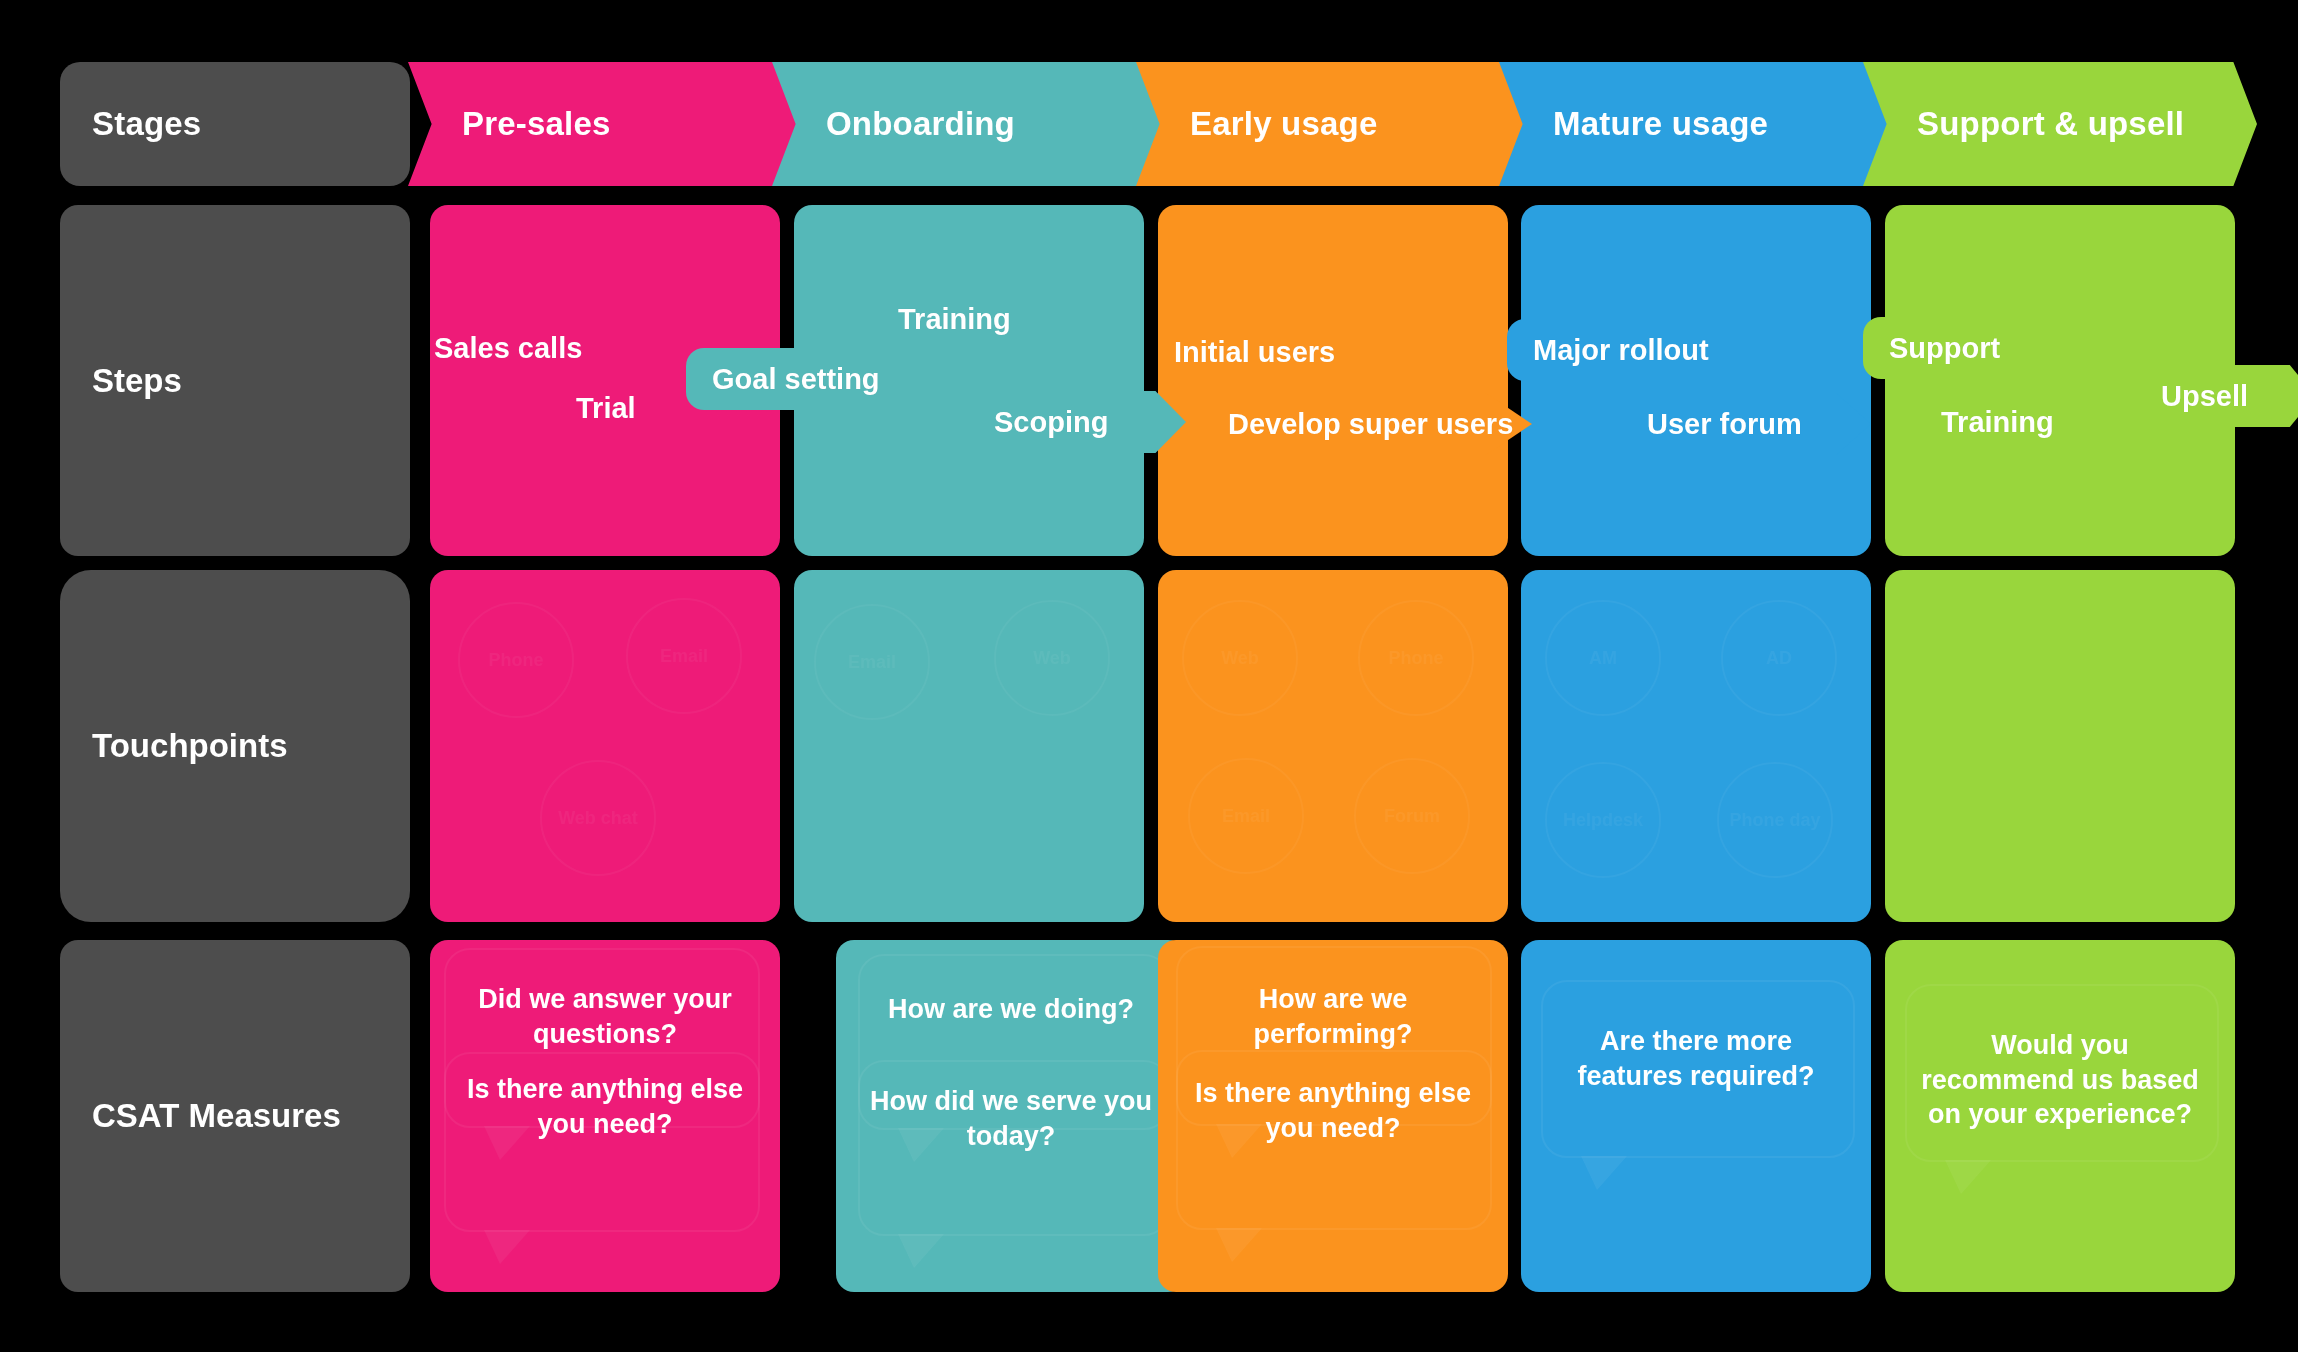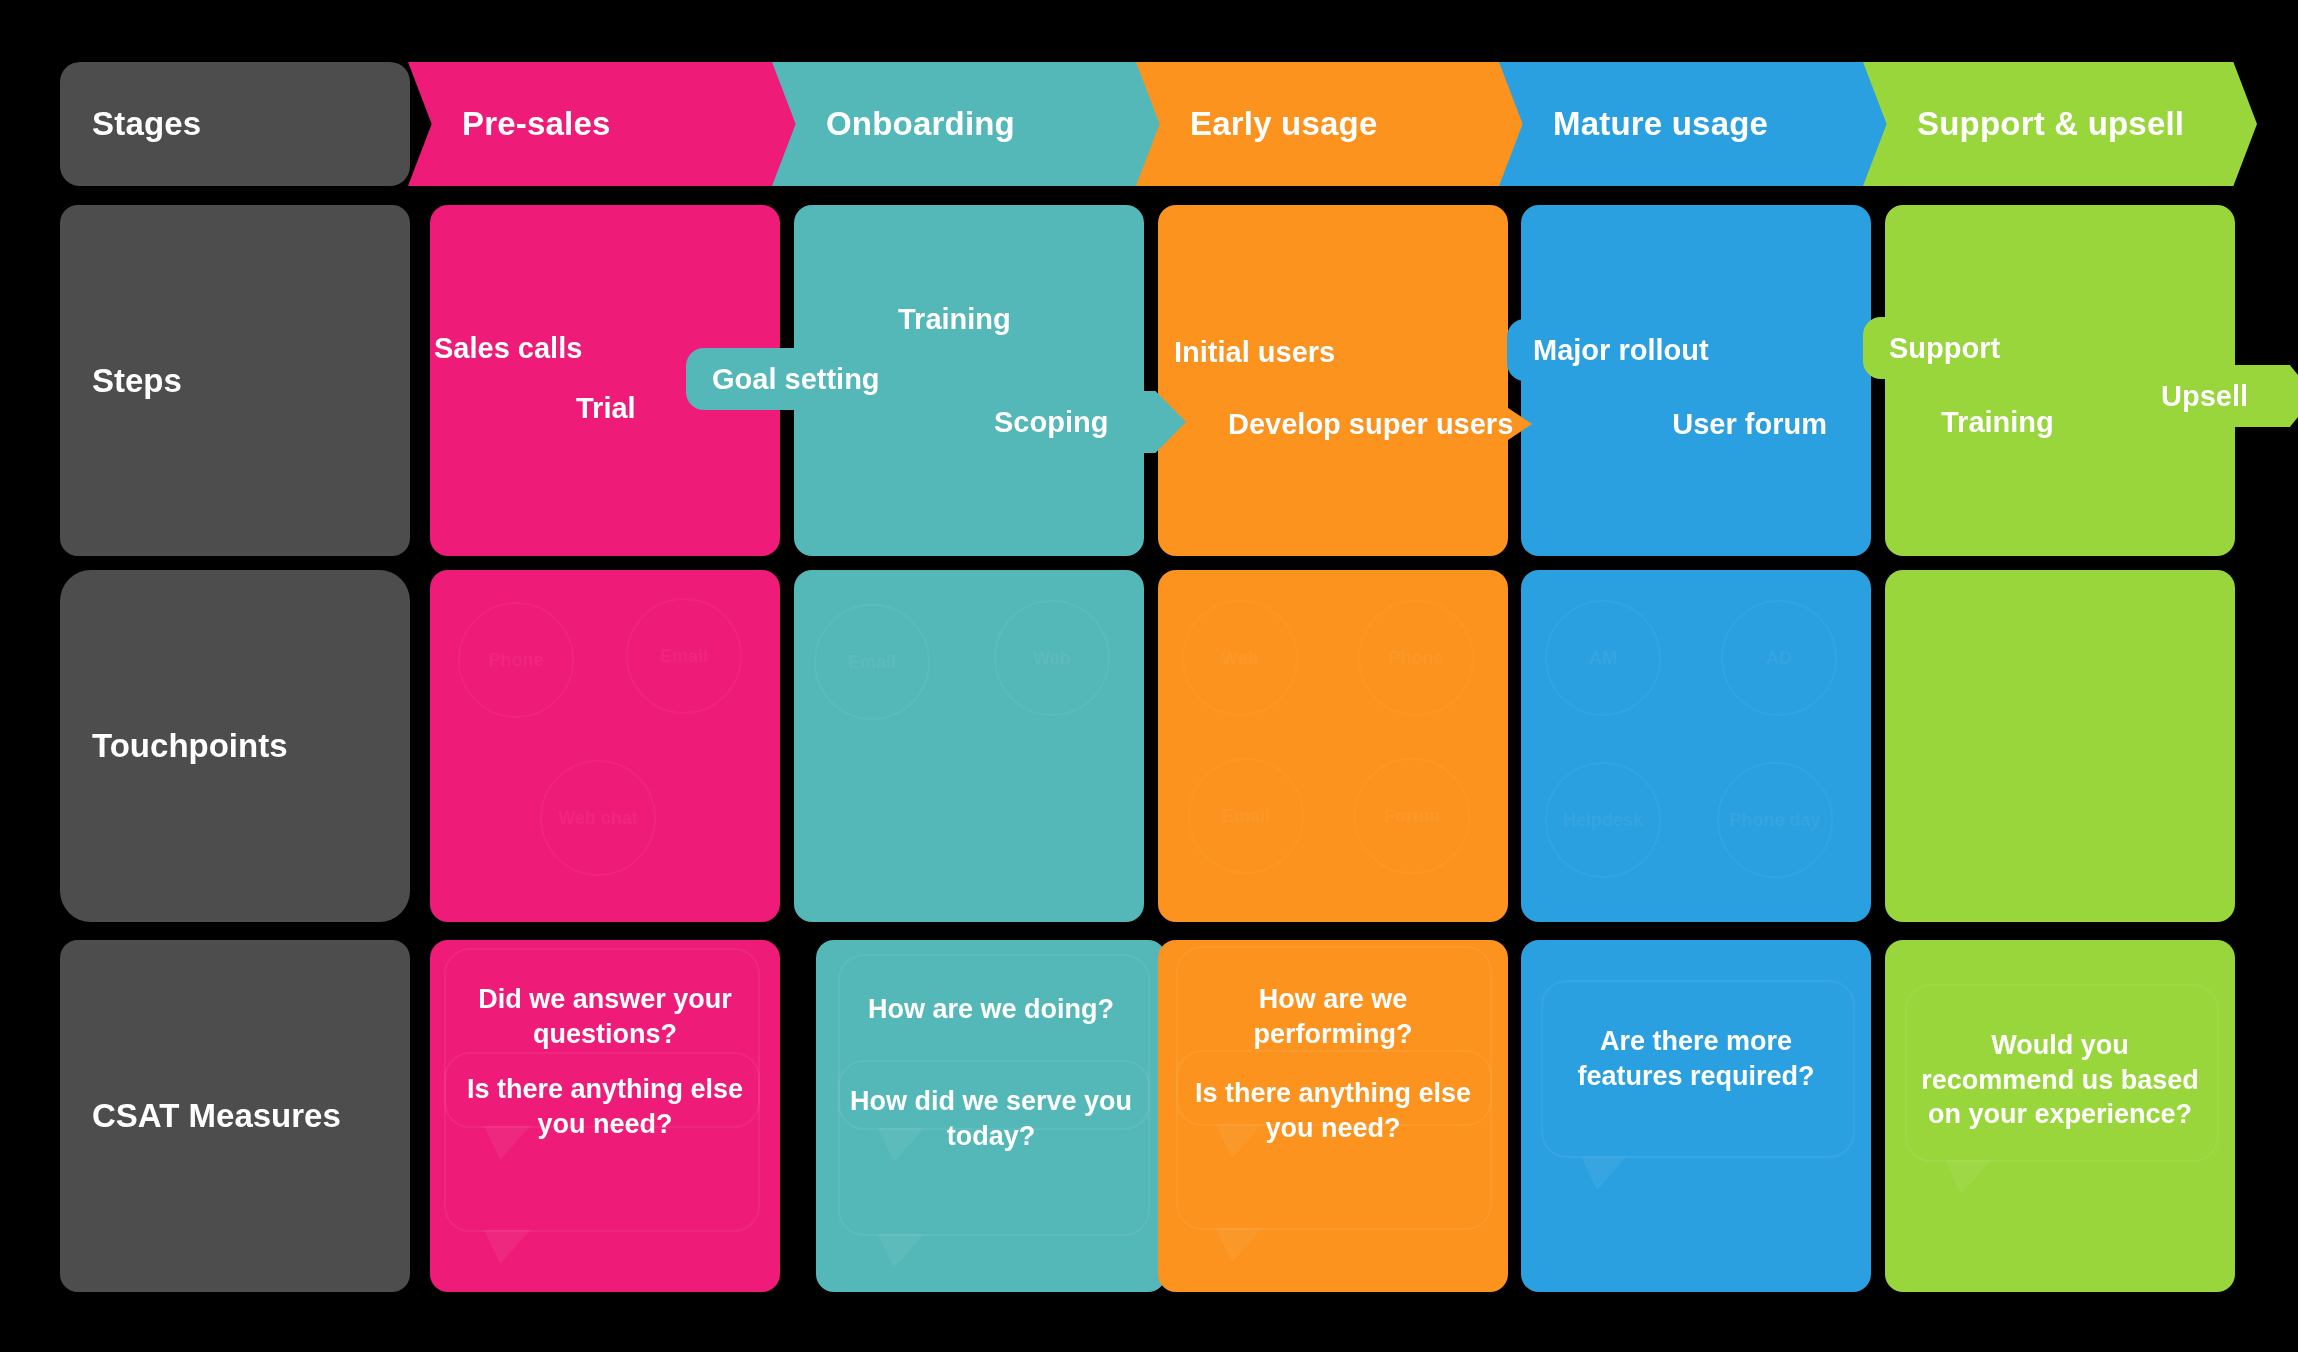--- a/index.html
+++ b/index.html
@@ -152,21 +152,21 @@
     <div class="chip plain" style="left: 1152px; top: 321px; height: 62px; width: 230px;">
       <span>Initial users</span>
     </div>
     <div class="chip arrow" style="left: 1202px; top: 393px; height: 62px; width: 330px; background: rgb(251, 147, 30);">
       <span>Develop super users</span>
     </div>
     <div class="cell row-steps" style="left: 1521px; width: 350px; background: rgb(43, 160, 224); overflow: visible;"></div>
     <div class="chip pill" style="left: 1507px; top: 319px; height: 62px; width: 250px; background: rgb(43, 160, 224);">
       <span>Major rollout</span>
     </div>
-    <div class="chip arrow" style="left: 1621px; top: 393px; height: 62px; width: 250px; background: rgb(43, 160, 224); justify-content: flex-end;">
+    <div class="chip arrow" style="left: 1621px; top: 393px; height: 62px; width: 250px; background: rgb(43, 160, 224);">
       <span>User forum</span>
     </div>
     <div class="cell row-steps" style="left: 1885px; width: 350px; background: rgb(153, 214, 60); overflow: visible;"></div>
     <div class="chip pill" style="left: 1863px; top: 317px; height: 62px; width: 220px; background: rgb(153, 214, 60);">
       <span>Support</span>
     </div>
     <div class="chip plain" style="left: 1919px; top: 391px; height: 62px; width: 220px;">
       <span>Training</span>
     </div>
     <div class="chip arrow" style="left: 2135px; top: 365px; height: 62px; width: 180px; background: rgb(153, 214, 60);">
@@ -225,21 +225,21 @@
     <div class="cell row-touch" style="left: 1885px; width: 350px; background: rgb(153, 214, 60);"></div>
     <div class="cell cell-label row-csat" style="left: 60px; width: 350px;">
       <span>CSAT Measures</span>
     </div>
     <div class="cell row-csat csat-cell" style="left: 430px; width: 350px; background: rgb(238, 27, 120);">
       <div class="bubble" style="left: 14px; top: 8px; width: 316px; height: 180px;"></div>
       <div class="csat-txt" style="top: 42px;">Did we answer your questions?</div>
       <div class="bubble" style="left: 14px; top: 112px; width: 316px; height: 180px;"></div>
       <div class="csat-txt" style="top: 132px;">Is there anything else you need?</div>
     </div>
-    <div class="cell row-csat csat-cell" style="left: 816px; width: 350px; background: rgb(85, 184, 184); padding-left: 41px;">
+    <div class="cell row-csat csat-cell" style="left: 836px; width: 350px; background: rgb(85, 184, 184); padding-left: 41px;">
       <div class="bubble" style="left: 22px; top: 14px; width: 312px; height: 176px;"></div>
       <div class="csat-txt" style="top: 52px;">How are we doing?</div>
       <div class="bubble" style="left: 22px; top: 120px; width: 312px; height: 176px;"></div>
       <div class="csat-txt" style="top: 144px;">How did we serve you today?</div>
     </div>
     <div class="cell row-csat csat-cell" style="left: 1158px; width: 350px; background: rgb(251, 147, 30);">
       <div class="bubble" style="left: 18px; top: 6px; width: 316px; height: 180px;"></div>
       <div class="csat-txt" style="top: 42px;">How are we performing?</div>
       <div class="bubble" style="left: 18px; top: 110px; width: 316px; height: 180px;"></div>
       <div class="csat-txt" style="top: 136px;">Is there anything else you need?</div>

